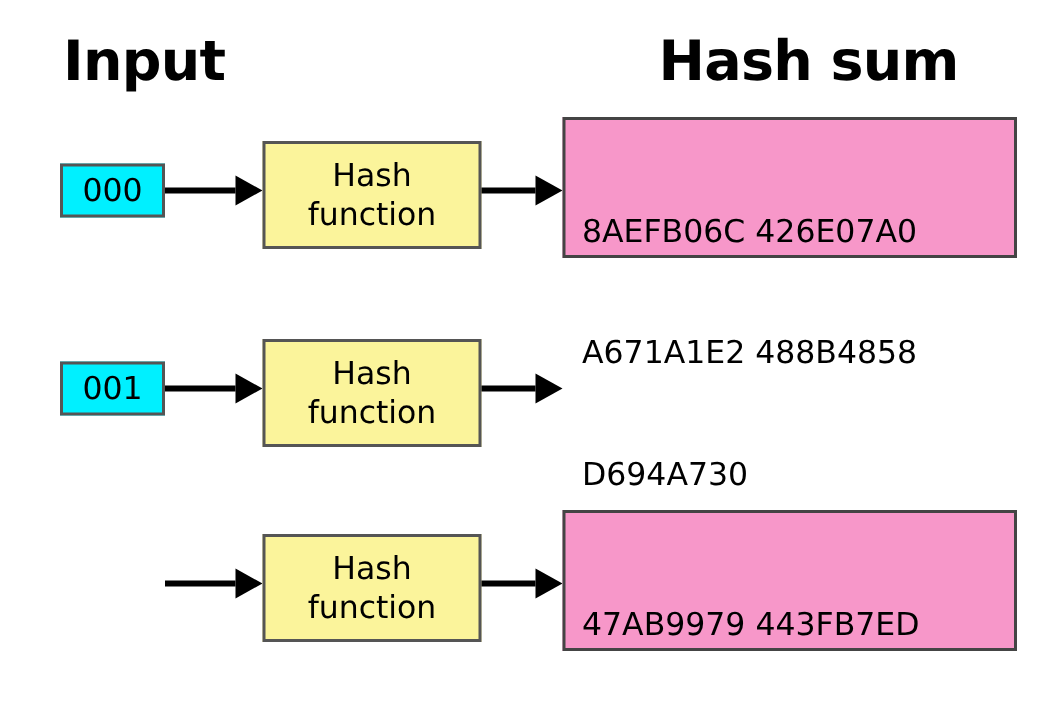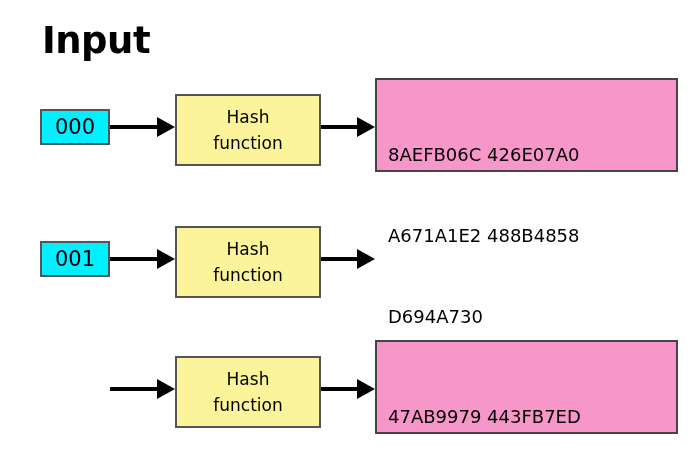--- a/index.html
+++ b/index.html
@@ -72,38 +72,38 @@
     width: 146px;
     height: 72px;
     background: #fbf49b;
     border: 2px solid #555555;
     box-sizing: border-box;
     display: flex;
     flex-direction: column;
     align-items: center;
     justify-content: center;
     font-family: "DejaVu Sans", sans-serif;
-    font-size: 17px;
+    font-size: 21px;
     color: #000000;
     line-height: 26px;
   }
 
   
   .sum-box {
     position: absolute;
     left: 375px;
     top: 10px;
     width: 303px;
     height: 94px;
     background: #f797c9;
     border: 2px solid #444444;
     box-sizing: border-box;
     padding: 7px 0 0 11px;
     font-family: "DejaVu Sans", sans-serif;
-    font-size: 18px;
+    font-size: 21px;
     color: #000000;
     line-height: 27px;
     white-space: pre;
   }
 
   
   .arrow {
     position: absolute;
     height: 20px;
   }
@@ -130,20 +130,21 @@
   .arrow-2 .shaft { width: 36px; }
   .arrow-2 .head  { left: 36px; }
 </style>
 </head>
 <body>
 
 <div id="canvas">
 
   <div class="heading" id="heading-input">Input</div>
 
+  <div class="heading" id="heading-hash">Hash sum</div>
 
   <div class="row" id="row-0">
 
     <div class="input-box">000</div>
 
     <div class="arrow arrow-1">
       <div class="shaft"></div>
       <div class="head"></div>
     </div>
 

